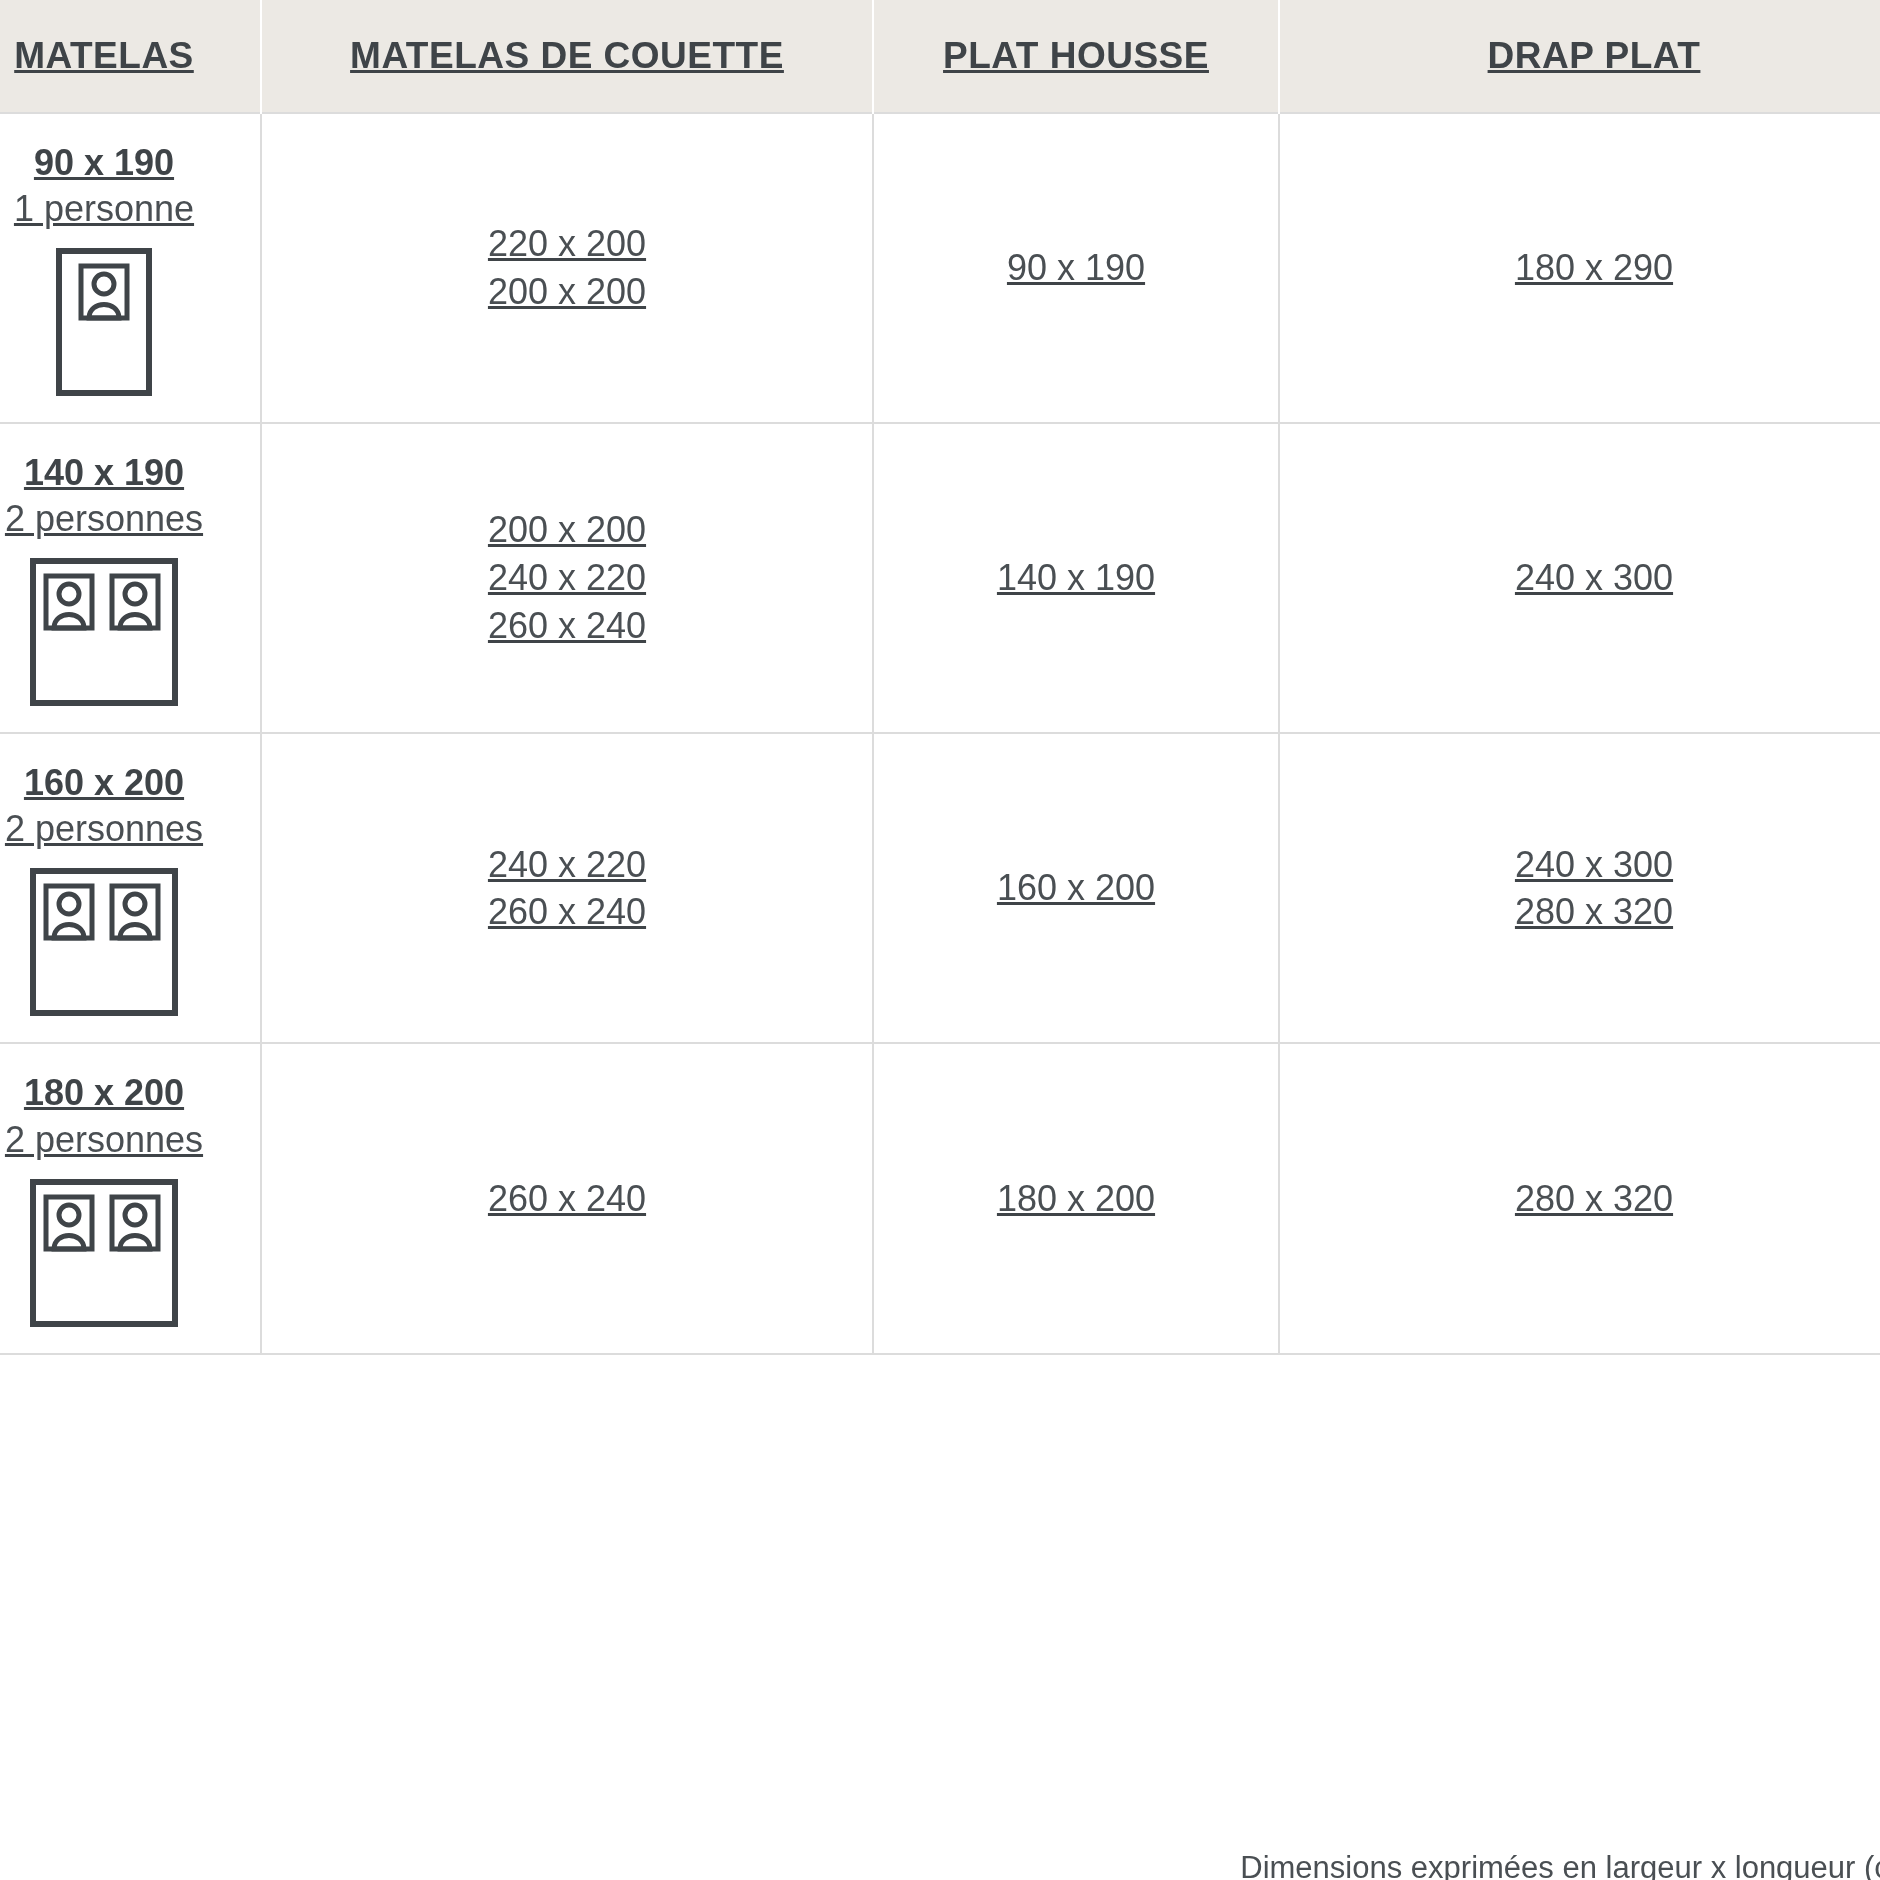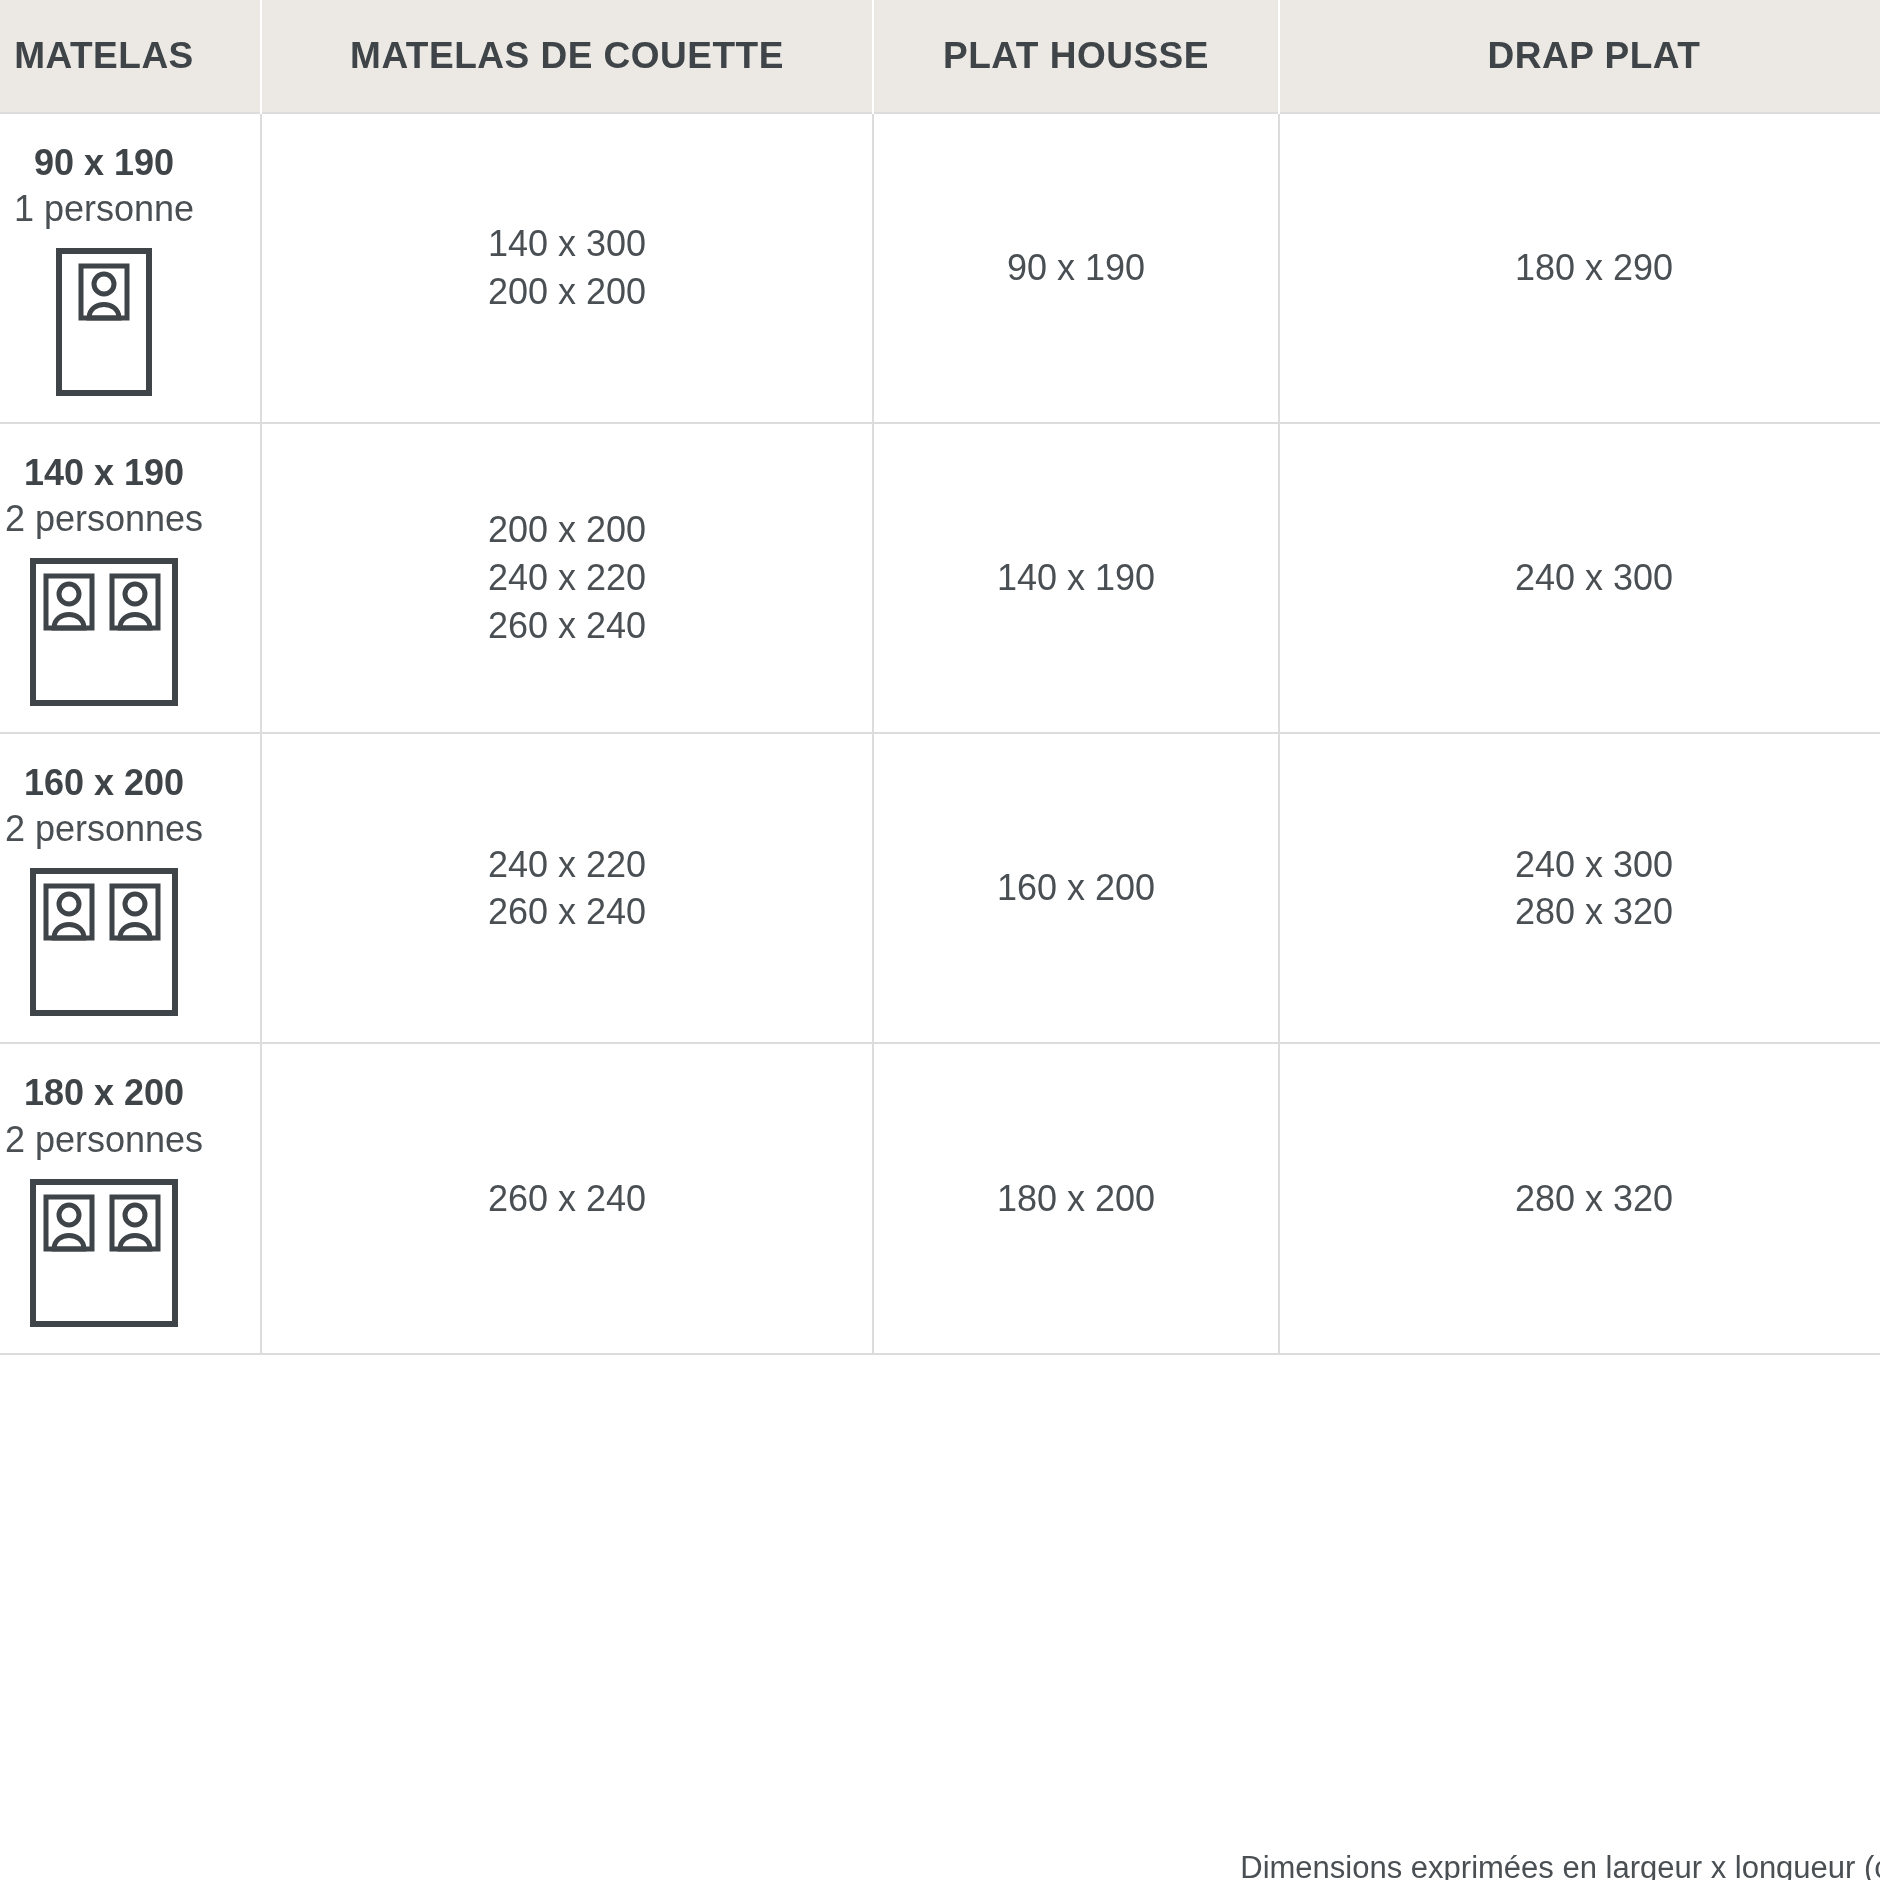--- a/index.html
+++ b/index.html
@@ -12,20 +12,21 @@
     height: 1880px;
     font-family: "Liberation Sans", sans-serif;
     color: #3f4448;
     overflow: hidden;
   }
   .sheet {
     position: relative;
     width: 1880px;
     height: 1880px;
     box-sizing: border-box;
+    text-decoration: underline;
   }
   table.size-table {
     width: 1960px;          
     margin-left: -52px;     
     border-collapse: collapse;
     table-layout: fixed;
   }
   table.size-table col.c-matelas  { width: 313px; }
   table.size-table col.c-housse   { width: 612px; }
   table.size-table col.c-drap-h   { width: 406px; }
@@ -129,21 +130,21 @@
                     <rect x="0" y="0" width="46" height="52" fill="none" stroke="#3f4448" stroke-width="5"></rect>
                     <circle cx="23" cy="18" r="10" fill="none" stroke="#3f4448" stroke-width="5"></circle>
                     <path d="M8 52 C8 34, 38 34, 38 52 Z" fill="none" stroke="#3f4448" stroke-width="5"></path>
                   </g>
                 </g>
               </svg>
             </div>
           </td>
           <td>
             <div class="dim-list">
-              <div>140 x 300</div>
+              <div>220 x 200</div>
               <div>200 x 200</div>
             </div>
           </td>
           <td>
             <div class="dim-list">
               <div>90 x 190</div>
             </div>
           </td>
           <td>
             <div class="dim-list">

